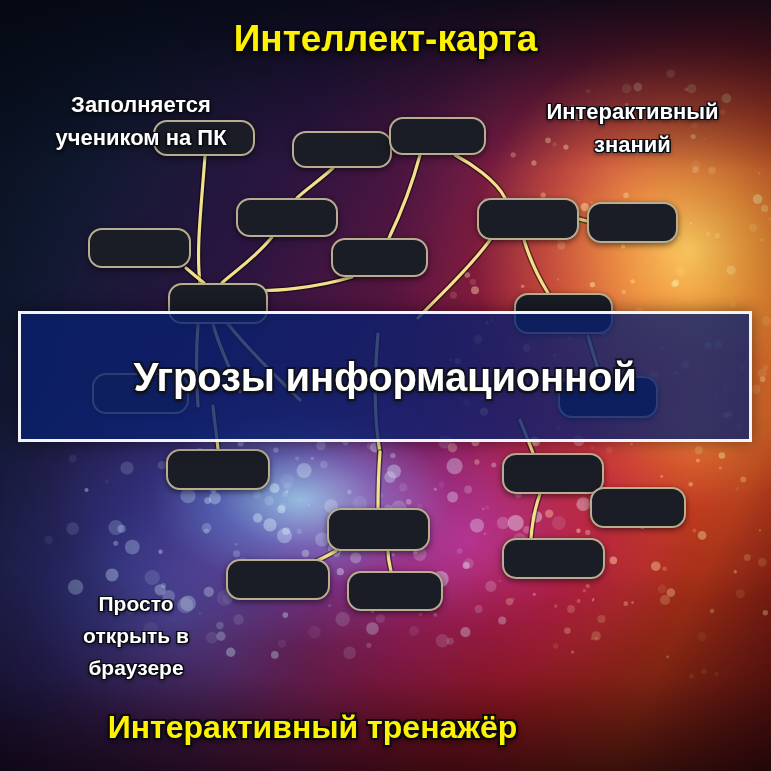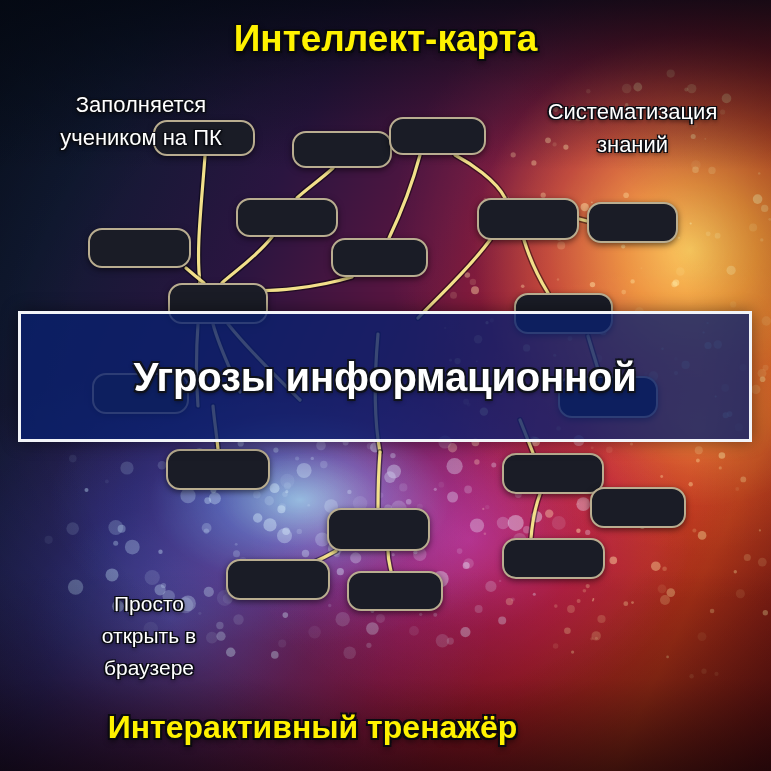--- a/index.html
+++ b/index.html
@@ -148,21 +148,21 @@
        1.6px  1.6px 0 #10131d,
        0 2px 5px rgba(0,0,0,0.8);
     white-space: nowrap;
   }
 
   
   .caption {
     position: absolute;
     color: #ffffff;
     font-size: 22px;
-    font-weight: normal;
+    font-weight: bold;
     line-height: 1.52;
     text-align: center;
     text-shadow:
       -1.4px -1.4px 0 #0b0d14,
        1.4px -1.4px 0 #0b0d14,
       -1.4px  1.4px 0 #0b0d14,
        1.4px  1.4px 0 #0b0d14,
        0 2px 4px rgba(0,0,0,0.85);
     white-space: pre-line;
   }
@@ -177,21 +177,21 @@
        2px -2px 0 #0a0a10,
       -2px  2px 0 #0a0a10,
        2px  2px 0 #0a0a10,
        0 3px 6px rgba(0,0,0,0.85);
   }
   #title-top  { top: 18px;  left: 0; width: 771px; font-size: 37px; }
   #title-bottom { top: 709px; left: 0; width: 625px; font-size: 32px; }
 
   #cap-left-top   { left: 26px;  top: 88px;  width: 230px; }
   #cap-right-top  { left: 520px; top: 95px;  width: 225px; }
-  #cap-left-bot   { left: 69px;  top: 588px; width: 160px; font-size: 21px; }
+  #cap-left-bot   { left: 56px;  top: 588px; width: 160px; font-size: 21px; }
   #cap-right-bot  { left: 545px; top: 583px; width: 160px; font-size: 24px; line-height: 1.72; }
 </style>
 </head>
 <body>
 
 <div id="stage">
 
   <div class="bg-layer bg-base"></div>
   <div class="bg-layer bg-glow-cyan"></div>
   <div class="bg-layer bg-glow-blue2"></div>
@@ -626,21 +626,21 @@
         <div class="node" style="left: 590px; top: 487px; width: 96px; height: 41px; background: rgb(26, 28, 38); border-color: rgb(185, 173, 144);"></div>
         <div class="node" style="left: 327px; top: 508px; width: 103px; height: 43px; background: rgb(26, 28, 38); border-color: rgb(185, 173, 144);"></div>
         <div class="node" style="left: 502px; top: 538px; width: 103px; height: 41px; background: rgb(26, 28, 38); border-color: rgb(185, 173, 144);"></div>
         <div class="node" style="left: 226px; top: 559px; width: 104px; height: 41px; background: rgb(26, 28, 38); border-color: rgb(185, 173, 144);"></div>
         <div class="node" style="left: 347px; top: 571px; width: 96px; height: 40px; background: rgb(26, 28, 38); border-color: rgb(185, 173, 144);"></div>
       </div>
   </div>
 
   <div class="caption" id="cap-left-top">Заполняется
 учеником на ПК</div>
-  <div class="caption" id="cap-right-top">Систематизация
+  <div class="caption" id="cap-right-top">Интерактивный
 знаний</div>
   <div class="caption" id="cap-left-bot">Просто
 открыть в
 браузере</div>
 
   <div id="center-banner">
     <div class="line">Угрозы информационной</div>
   </div>
 
   <div class="title-yellow" id="title-top">Интеллект-карта</div>

